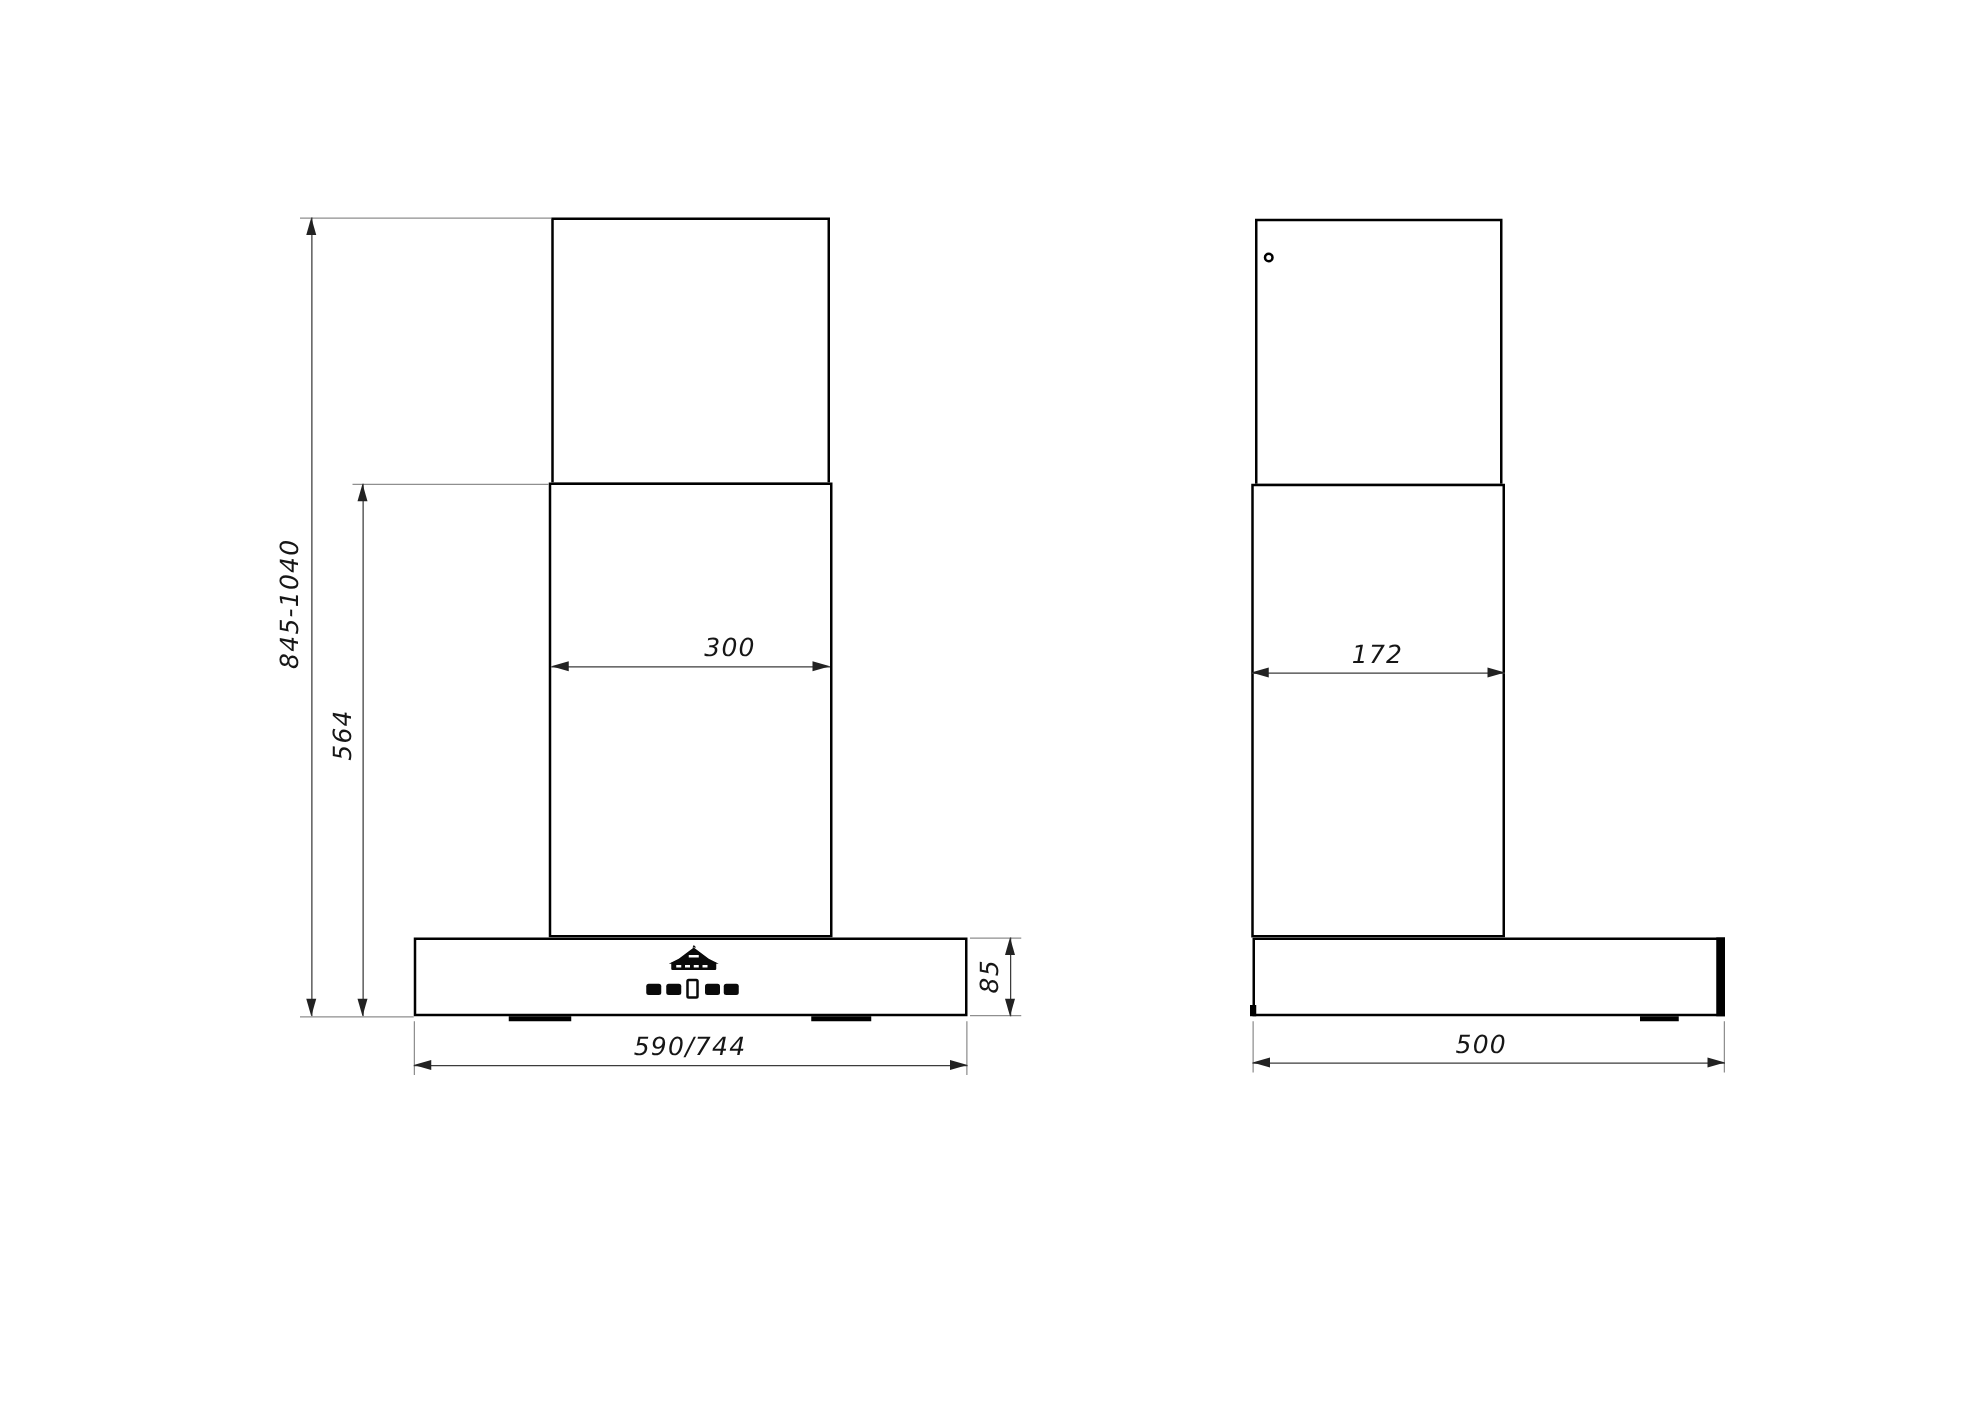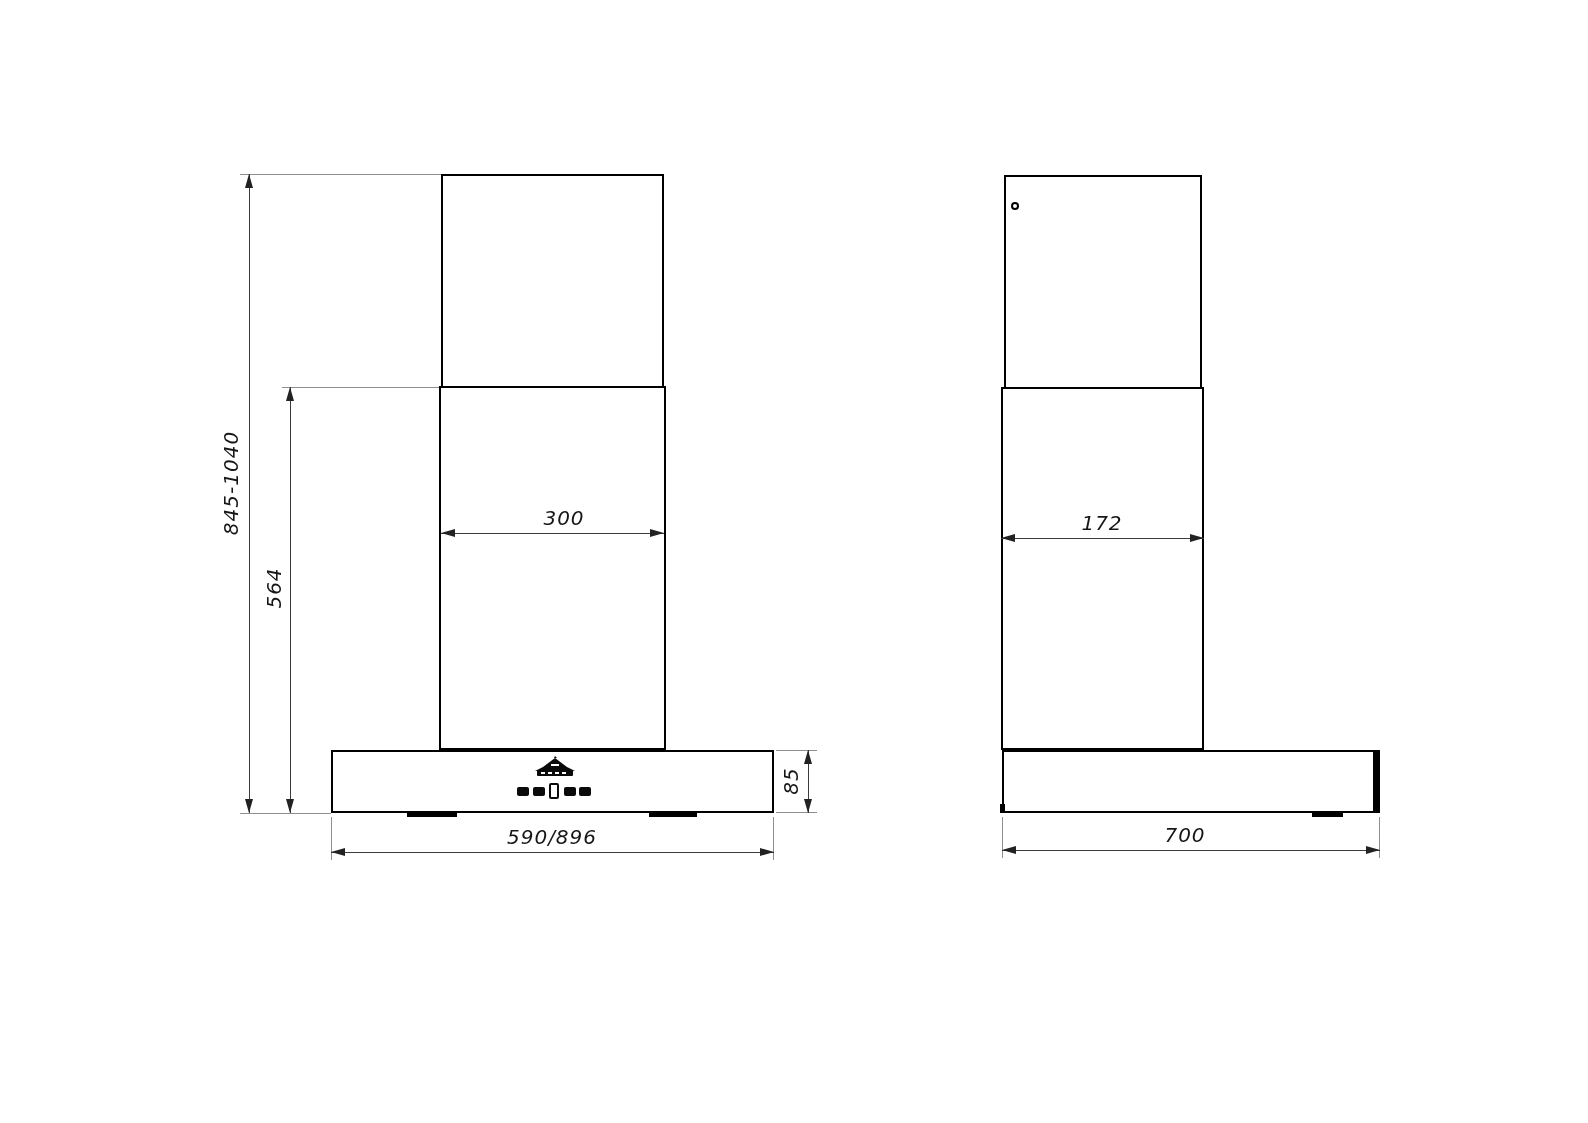--- a/index.html
+++ b/index.html
@@ -76,35 +76,35 @@
     <div class="dline" style="left:290px;top:387px;width:1px;height:426px;"></div>
     <div class="ar ar-up" style="left:286px;top:387px;"></div>
     <div class="ar ar-down" style="left:286px;top:799px;"></div>
     <div class="dimlabel v" style="left:274px;top:588px;">564</div>
 
     <div class="eline" style="left:240px;top:813px;width:91px;height:1px;"></div>
 
     <div class="dline" style="left:441px;top:533px;width:223px;height:1px;"></div>
     <div class="ar ar-left" style="left:441px;top:529px;"></div>
     <div class="ar ar-right" style="left:650px;top:529px;"></div>
-    <div class="dimlabel h" style="left:564px;top:506px;">300</div>
+    <div class="dimlabel h" style="left:584px;top:506px;">300</div>
 
     <div class="eline" style="left:776px;top:750px;width:41px;height:1px;"></div>
     <div class="eline" style="left:776px;top:812px;width:41px;height:1px;"></div>
     <div class="dline" style="left:808px;top:750px;width:1px;height:63px;"></div>
     <div class="ar ar-up" style="left:804px;top:750px;"></div>
     <div class="ar ar-down" style="left:804px;top:799px;"></div>
     <div class="dimlabel v" style="left:791px;top:781px;">85</div>
 
     <div class="eline" style="left:331px;top:817px;width:1px;height:43px;"></div>
     <div class="eline" style="left:773px;top:817px;width:1px;height:43px;"></div>
     <div class="dline" style="left:331px;top:852px;width:443px;height:1px;"></div>
     <div class="ar ar-left" style="left:331px;top:848px;"></div>
     <div class="ar ar-right" style="left:760px;top:848px;"></div>
-    <div class="dimlabel h" style="left:552px;top:825px;">590/896</div>
+    <div class="dimlabel h" style="left:552px;top:825px;">590/744</div>
   </div>
 
   <div>
 
     <div class="rect" style="left:1004px;top:175px;width:198px;height:214px;"></div>
     <div class="rect" style="left:1001px;top:387px;width:203px;height:363px;"></div>
 
     <div class="screw" style="left:1011px;top:202px;width:8px;height:8px;"></div>
 
     <div class="rect" style="left:1002px;top:750px;width:378px;height:63px;"></div>
@@ -115,16 +115,16 @@
     <div class="dline" style="left:1001px;top:538px;width:203px;height:1px;"></div>
     <div class="ar ar-left" style="left:1001px;top:534px;"></div>
     <div class="ar ar-right" style="left:1190px;top:534px;"></div>
     <div class="dimlabel h" style="left:1102px;top:511px;">172</div>
 
     <div class="eline" style="left:1002px;top:817px;width:1px;height:41px;"></div>
     <div class="eline" style="left:1379px;top:817px;width:1px;height:41px;"></div>
     <div class="dline" style="left:1002px;top:850px;width:378px;height:1px;"></div>
     <div class="ar ar-left" style="left:1002px;top:846px;"></div>
     <div class="ar ar-right" style="left:1366px;top:846px;"></div>
-    <div class="dimlabel h" style="left:1185px;top:823px;">700</div>
+    <div class="dimlabel h" style="left:1185px;top:823px;">500</div>
   </div>
 
 </div>
 
 </body></html>

